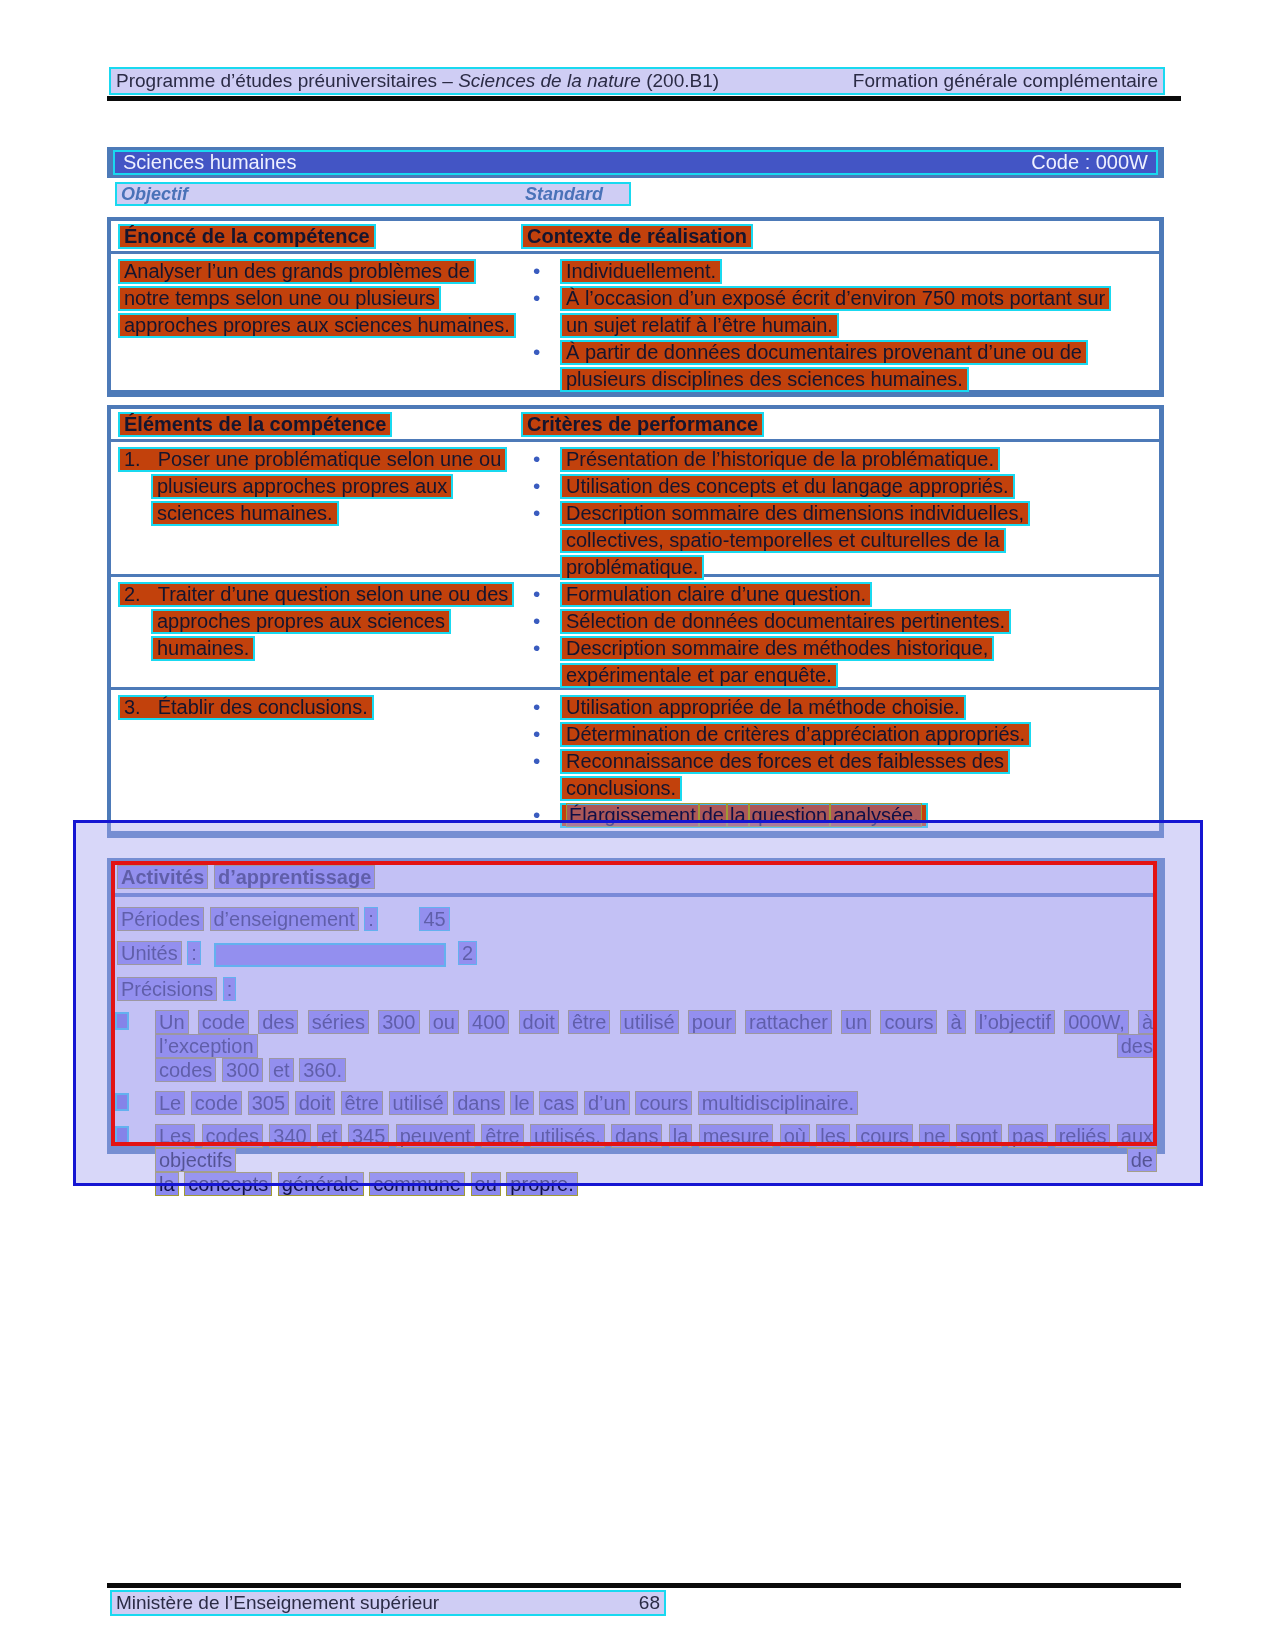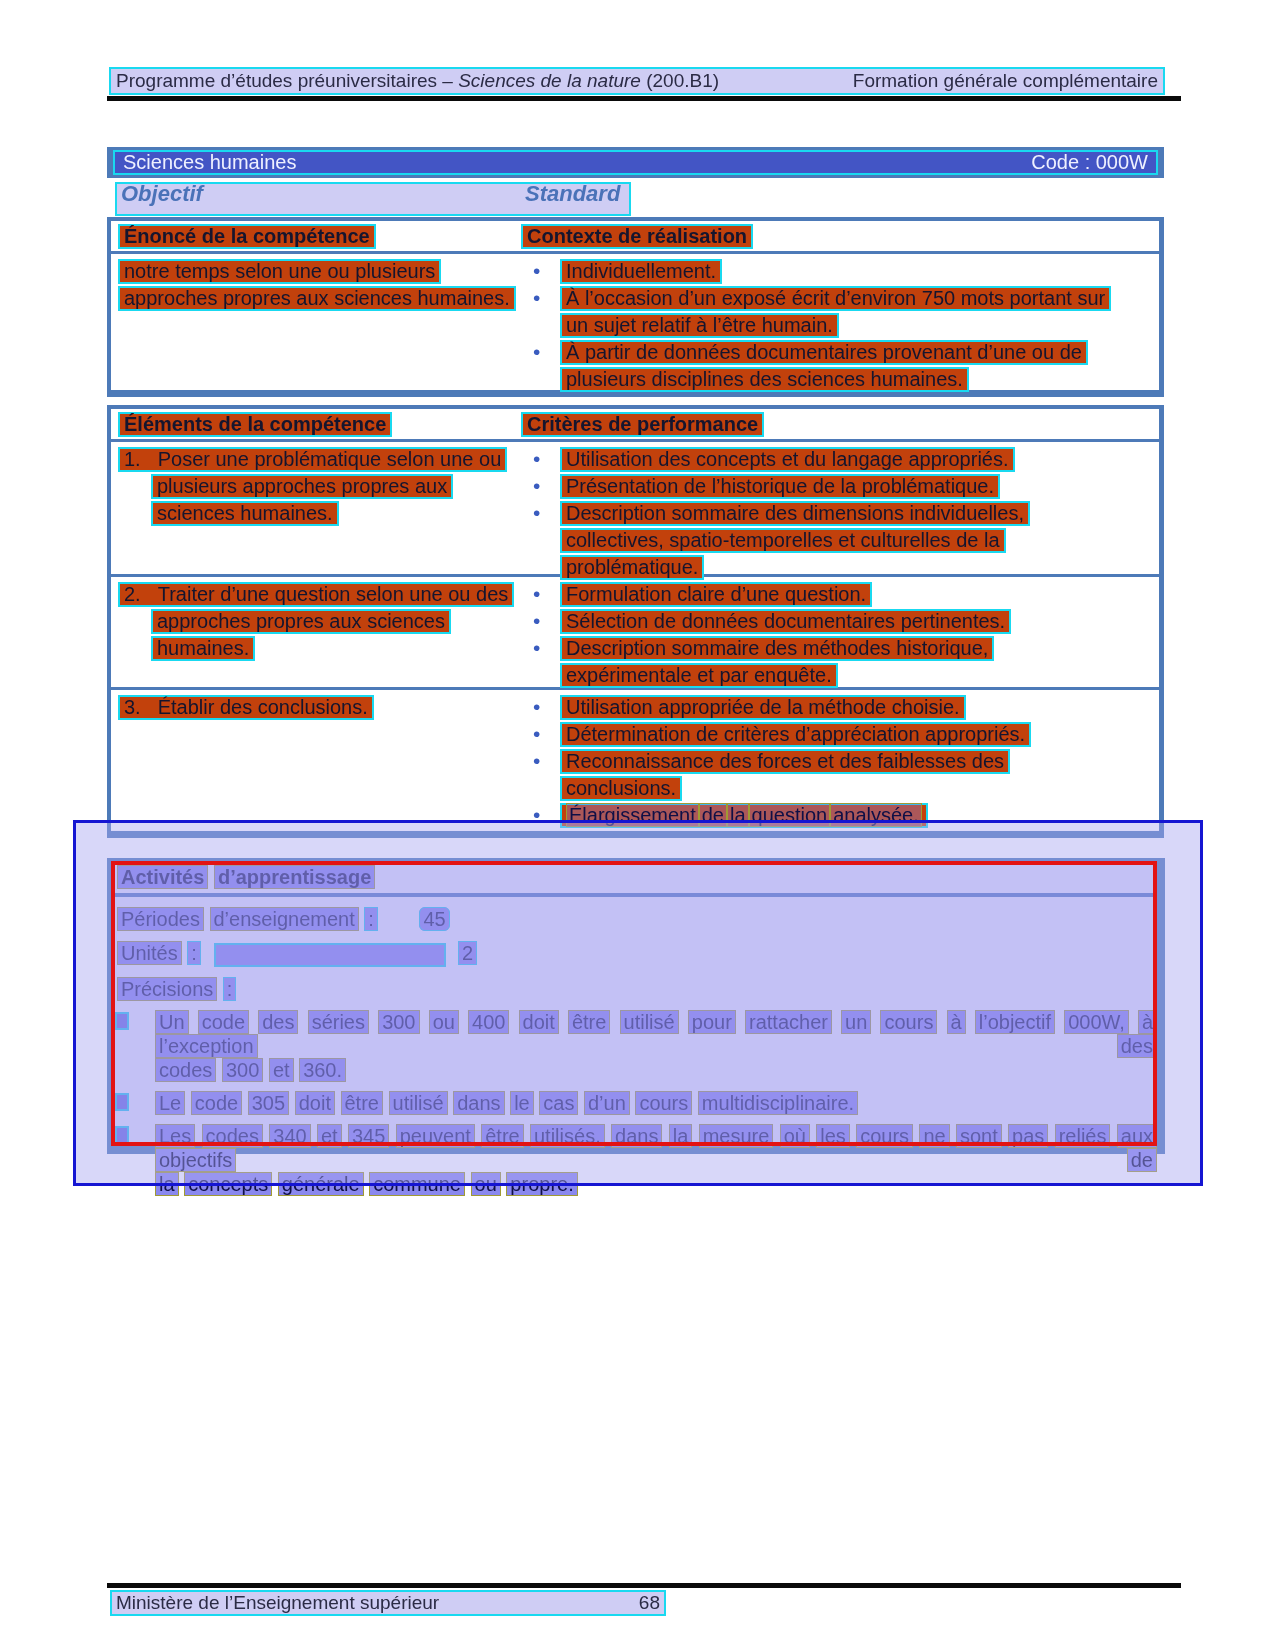--- a/index.html
+++ b/index.html
@@ -23,23 +23,23 @@
   .rule-top{position:absolute;left:107px;top:96px;width:1074px;height:5px;background:#0a0a0a;}
   
   .banner{position:absolute;left:107px;top:147px;width:1057px;height:31px;background:#4d7ab8;}
   .banner-in{
     margin:3px 6px;height:25px;box-sizing:border-box;background:#4355c5;
     border:2px solid #19d9f0;display:flex;justify-content:space-between;
     align-items:center;padding:0 8px;color:#eef0ff;font-size:20px;
   }
   
   .obj-row{
-    position:absolute;left:115px;top:182px;width:516px;height:34px;box-sizing:border-box;
+    position:absolute;left:115px;top:182px;width:516px;height:24px;box-sizing:border-box;
     background:#cfcdf4;border:2px solid #19d9f0;
-    font-style:italic;font-weight:bold;font-size:22px;color:#4a72b8;line-height:20px;
+    font-style:italic;font-weight:bold;font-size:18px;color:#4a72b8;line-height:20px;
   }
   .obj{margin-left:4px;}
   .std{position:absolute;left:408px;top:0;}
   
   .tbl{
     position:absolute;left:107px;width:1057px;box-sizing:border-box;
     border:4px solid #4d7ab8;border-right-width:5px;border-bottom-width:7px;background:#ffffff;
   }
   .t1{top:217px;}
   .t2{top:405px;}
@@ -65,21 +65,21 @@
   .t3border{
     position:absolute;left:107px;top:858px;width:1058px;height:296px;box-sizing:border-box;
     border:4px solid #4d7ab8;border-right-width:8px;border-bottom-width:8px;
   }
   .act{position:absolute;left:111px;top:862px;width:1046px;z-index:1;font-size:20px;color:#0f0f46;}
   .act-title{margin:4px 0 0 6px;font-weight:bold;}
   .act-rule{height:4px;background:#4d7ab8;margin-top:4px;}
   .act-row{margin:10px 0 0 6px;line-height:24px;}
   .wb{background:#8a88ee;border:1.5px solid #a09a33;padding:0 3px;color:#0f0f46;}
   .wb.cy{border-color:#19d9f0;}
-  .v45{margin-left:36px;border-radius:6px;}
+  .v45{margin-left:36px;}
   .ebox{
     display:inline-block;width:228px;height:20px;background:#8a88ee;
     border:2px solid #19d9f0;vertical-align:middle;margin-left:8px;margin-right:6px;
   }
   .abullet{position:relative;padding-left:44px;margin-top:9px;}
   .bmark{position:absolute;left:4px;top:2px;width:14px;height:18px;box-sizing:border-box;background:#6b69e2;border:2px solid #19d9f0;}
   .aline{line-height:24px;}
   .just{text-align:justify;text-align-last:justify;}
   
   .overlay-blue{
@@ -120,20 +120,21 @@
 </div>
 
 <div class="tbl t1">
   <div class="thead">
     <span class="hl bold" style="display:inline-block">Énoncé de la compétence</span>
     <span class="hl bold rh" style="display:inline-block">Contexte de réalisation</span>
   </div>
   <div class="hdiv"></div>
   <div class="tbody t1body">
     <div class="lcol">
+      <span class="hl">Analyser l’un des grands problèmes de</span>
       <span class="hl">notre temps selon une ou plusieurs</span>
       <span class="hl">approches propres aux sciences humaines.</span>
     </div>
     <div class="rcol">
       <div class="bitem">
         <span class="hl">Individuellement.</span>
       </div>
       <div class="bitem">
         <span class="hl">À l’occasion d’un exposé écrit d’environ 750 mots portant sur</span>
         <span class="hl">un sujet relatif à l’être humain.</span>
@@ -158,24 +159,24 @@
       <span class="hl">
           <span>1.</span>
           <span class="ngap"></span>
           <span>Poser une problématique selon une ou</span>
         </span>
       <span class="hl ind">plusieurs approches propres aux</span>
       <span class="hl ind">sciences humaines.</span>
     </div>
     <div class="rcol">
       <div class="bitem">
+        <span class="hl">Présentation de l’historique de la problématique.</span>
+      </div>
+      <div class="bitem">
         <span class="hl">Utilisation des concepts et du langage appropriés.</span>
-      </div>
-      <div class="bitem">
-        <span class="hl">Présentation de l’historique de la problématique.</span>
       </div>
       <div class="bitem">
         <span class="hl">Description sommaire des dimensions individuelles,</span>
         <span class="hl">collectives, spatio-temporelles et culturelles de la</span>
         <span class="hl">problématique.</span>
       </div>
     </div>
   </div>
 
   <div class="row r2 divb">

